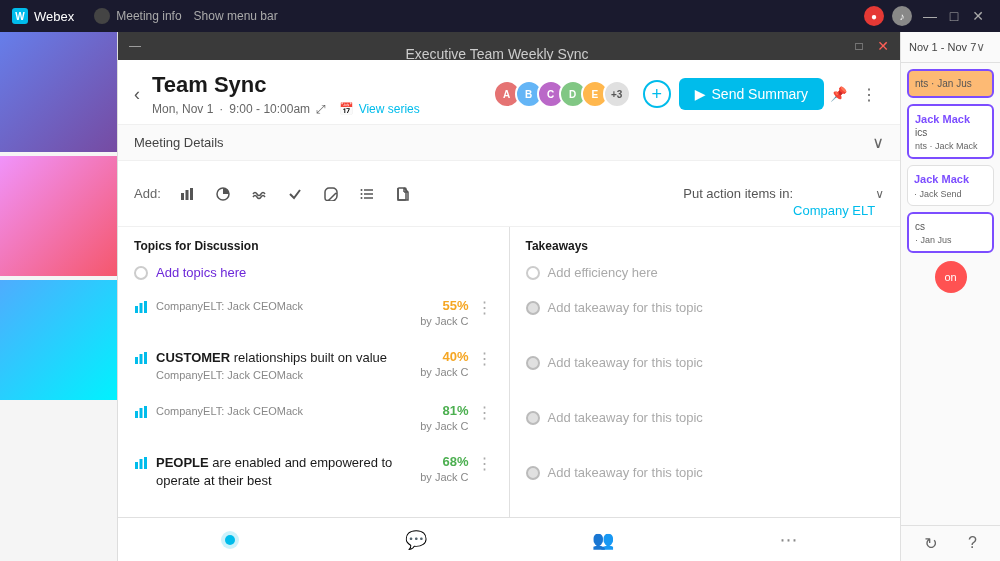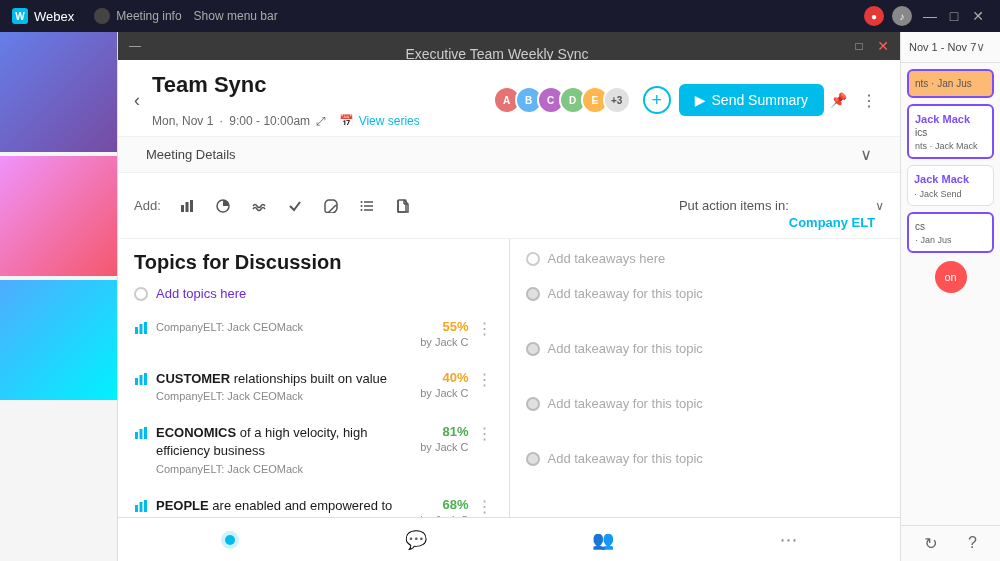--- a/index.html
+++ b/index.html
@@ -53,64 +53,64 @@
     }
 
     
     .meeting-header {
       display: flex; align-items: center; padding: 12px 16px 8px 16px;
       border-bottom: 1px solid #f0f0f0;
     }
     .back-btn { font-size: 18px; color: #555; cursor: pointer; margin-right: 12px; border: none; background: transparent; }
     .meeting-title-area { flex: 1; }
     .meeting-title { font-size: 22px; font-weight: 600; color: #1a1a1a; }
-    .meeting-date { font-size: 12px; color: #666; display: flex; align-items: center; gap: 6px; margin-top: 16px; }
+    .meeting-date { font-size: 12px; color: #666; display: flex; align-items: center; gap: 6px; margin-top: 4px; }
     .view-series { color: #00bceb; font-size: 12px; cursor: pointer; display: flex; align-items: center; gap: 4px; margin-left: 8px; }
     .avatar-group { display: flex; align-items: center; margin-right: 8px; }
     .avatar { width: 28px; height: 28px; border-radius: 50%; border: 2px solid white; margin-left: -6px; display: flex; align-items: center; justify-content: center; font-size: 10px; color: white; font-weight: bold; }
     .avatar:first-child { margin-left: 0; }
     .avatar-more { background: #e0e0e0; color: #555; font-size: 10px; }
     .add-avatar { width: 28px; height: 28px; border-radius: 50%; border: 2px solid #00bceb; color: #00bceb; display: flex; align-items: center; justify-content: center; font-size: 18px; cursor: pointer; margin-left: 4px; }
     .send-summary-btn {
       background: #00bceb; color: white; border: none; border-radius: 6px;
       padding: 8px 16px; font-size: 14px; font-weight: 500; cursor: pointer;
       display: flex; align-items: center; gap: 6px; margin-left: 8px;
     }
     .send-icon { font-size: 14px; }
     .pin-btn { width: 30px; height: 30px; display: flex; align-items: center; justify-content: center; color: #666; font-size: 14px; cursor: pointer; border: none; background: transparent; }
     .more-btn { width: 30px; height: 30px; display: flex; align-items: center; justify-content: center; color: #666; font-size: 16px; cursor: pointer; border: none; background: transparent; }
 
     
     .meeting-details-bar {
       display: flex; align-items: center; justify-content: space-between;
-      padding: 8px 28px; border-bottom: 1px solid #f0f0f0; background: #fafafa;
+      padding: 8px 16px; border-bottom: 1px solid #f0f0f0; background: #fafafa;
     }
     .meeting-details-label { font-size: 13px; color: #444; font-weight: 500; }
     .collapse-btn { font-size: 16px; color: #666; cursor: pointer; border: none; background: transparent; }
 
     
     .toolbar {
       display: flex; align-items: center; padding: 8px 16px;
       border-bottom: 1px solid #f0f0f0; gap: 8px;
     }
     .toolbar-add-label { font-size: 13px; color: #666; margin-right: 4px; }
     .toolbar-icon-btn { width: 28px; height: 28px; display: flex; align-items: center; justify-content: center; color: #555; font-size: 14px; cursor: pointer; border: none; background: transparent; border-radius: 4px; }
     .toolbar-right { margin-left: auto; display: flex; align-items: center; gap: 0; font-size: 13px; color: #666; }
     .action-items-label { font-size: 13px; color: #555; }
-    .company-elt-link { color: #00bceb; font-weight: 700; font-size: 13px; cursor: pointer; margin-top: 34px; }
+    .company-elt-link { color: #00bceb; font-weight: 400; font-size: 13px; cursor: pointer; margin-top: 34px; }
     .dropdown-arrow { font-size: 12px; color: #666; }
 
     
     .content-area {
       display: flex; height: calc(100% - 185px); overflow: hidden;
     }
 
     
     .topics-panel { flex: 1; border-right: 1px solid #e0e0e0; overflow-y: auto; padding: 12px 16px; }
-    .panel-title { font-size: 20px; font-weight: 600; color: #1a1a1a; margin-bottom: 12px; }
+    .panel-title { font-size: 12px; font-weight: 600; color: #1a1a1a; margin-bottom: 12px; }
     .add-topic-row { display: flex; align-items: center; gap: 8px; margin-bottom: 12px; }
     .add-radio { width: 14px; height: 14px; border-radius: 50%; border: 2px solid #ccc; background: white; flex-shrink: 0; }
     .add-placeholder { font-size: 13px; color: #6d28d9; }
 
     .topic-item { margin-bottom: 10px; padding: 6px 0; position: relative; }
     .topic-row { display: flex; align-items: flex-start; gap: 8px; }
     .topic-bar-icon { color: #00bceb; font-size: 14px; margin-top: 2px; flex-shrink: 0; }
     .topic-content { flex: 1; }
     .topic-text { font-size: 13px; color: #1a1a1a; line-height: 1.4; }
     .topic-text strong { font-weight: 700; }
@@ -357,21 +357,20 @@
       <div class="topic-item">
         <div class="topic-row">
           <span class="topic-bar-icon">
             <svg width="14" height="14" viewBox="0 0 14 14">
                 <rect x="1" y="6" width="3" height="7" fill="#00bceb"></rect>
                 <rect x="5.5" y="3" width="3" height="10" fill="#00bceb"></rect>
                 <rect x="10" y="1" width="3" height="12" fill="#00bceb"></rect>
               </svg>
           </span>
           <div class="topic-content">
-            <div class="topic-text"><strong>ECONOMICS</strong> of a high velocity, high efficiency business</div>
             <div class="topic-meta">CompanyELT: Jack CEOMack</div>
           </div>
           <div class="topic-right">
             <span class="topic-percent" style="color:#4caf50;">81%</span>
             <span class="topic-by">by Jack C</span>
           </div>
           <span class="topic-more">⋮</span>
         </div>
       </div>
 
@@ -390,23 +389,24 @@
           <div class="topic-right">
             <span class="topic-percent" style="color:#4caf50;">68%</span>
             <span class="topic-by">by Jack C</span>
           </div>
           <span class="topic-more">⋮</span>
         </div>
       </div>
     </div>
 
     <div class="takeaways-panel">
+      <div class="panel-title">Takeaways</div>
       <div class="takeaway-row">
         <div class="takeaway-radio"></div>
-        <span class="takeaway-placeholder">Add takeaways here</span>
+        <span class="takeaway-placeholder">Add efficiency here</span>
       </div>
       <div class="takeaway-row" style="margin-top:20px;">
         <div class="takeaway-radio gray"></div>
         <span class="takeaway-placeholder">Add takeaway for this topic</span>
       </div>
       <div class="takeaway-row" style="margin-top:40px;">
         <div class="takeaway-radio gray"></div>
         <span class="takeaway-placeholder">Add takeaway for this topic</span>
       </div>
       <div class="takeaway-row" style="margin-top:40px;">

